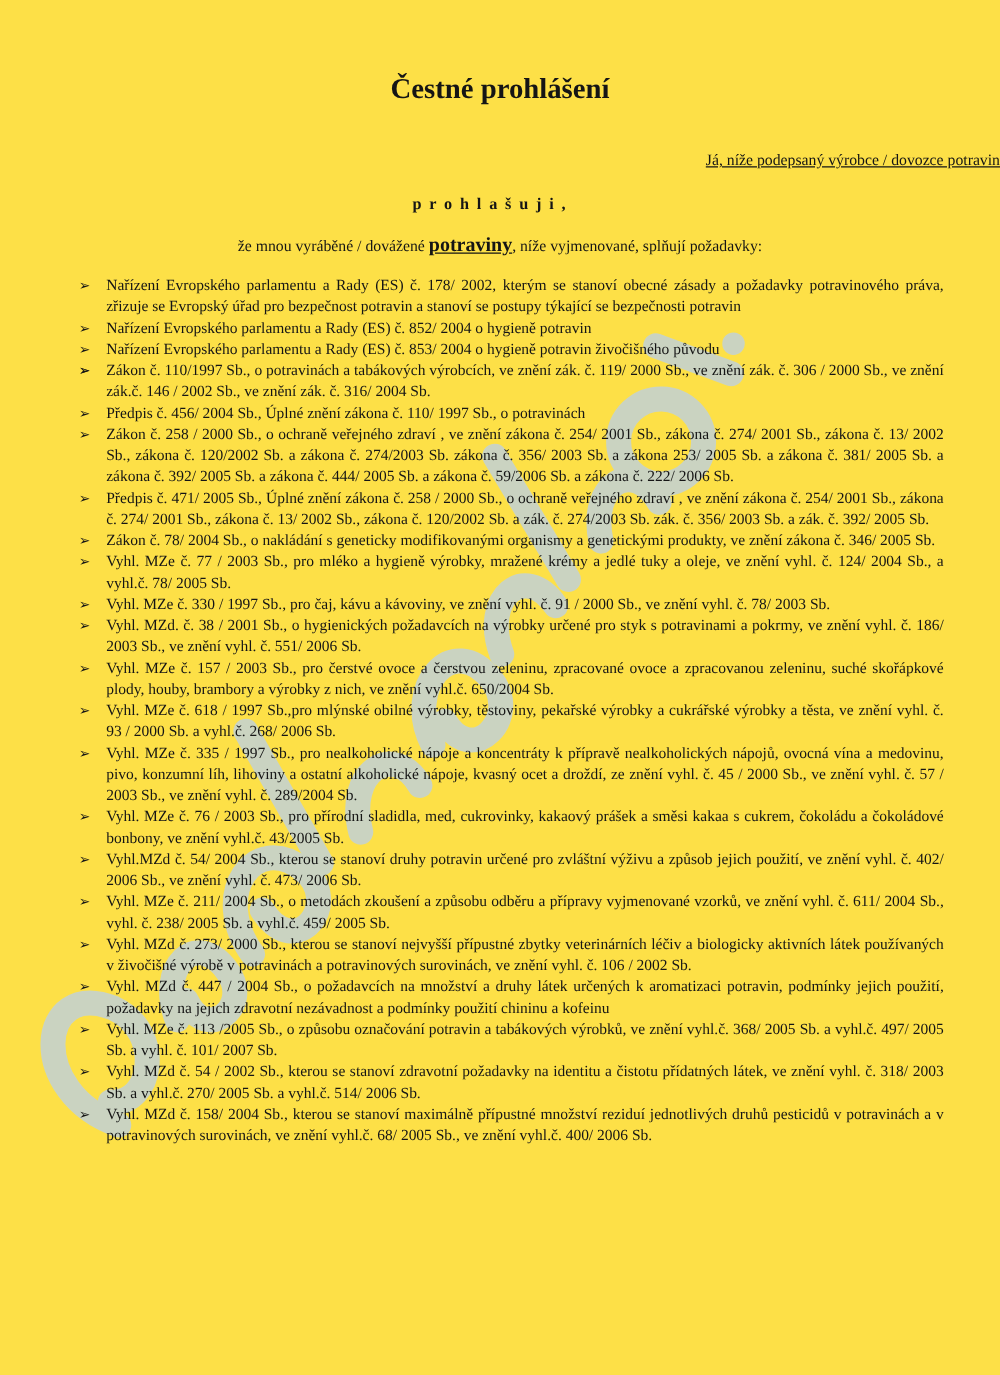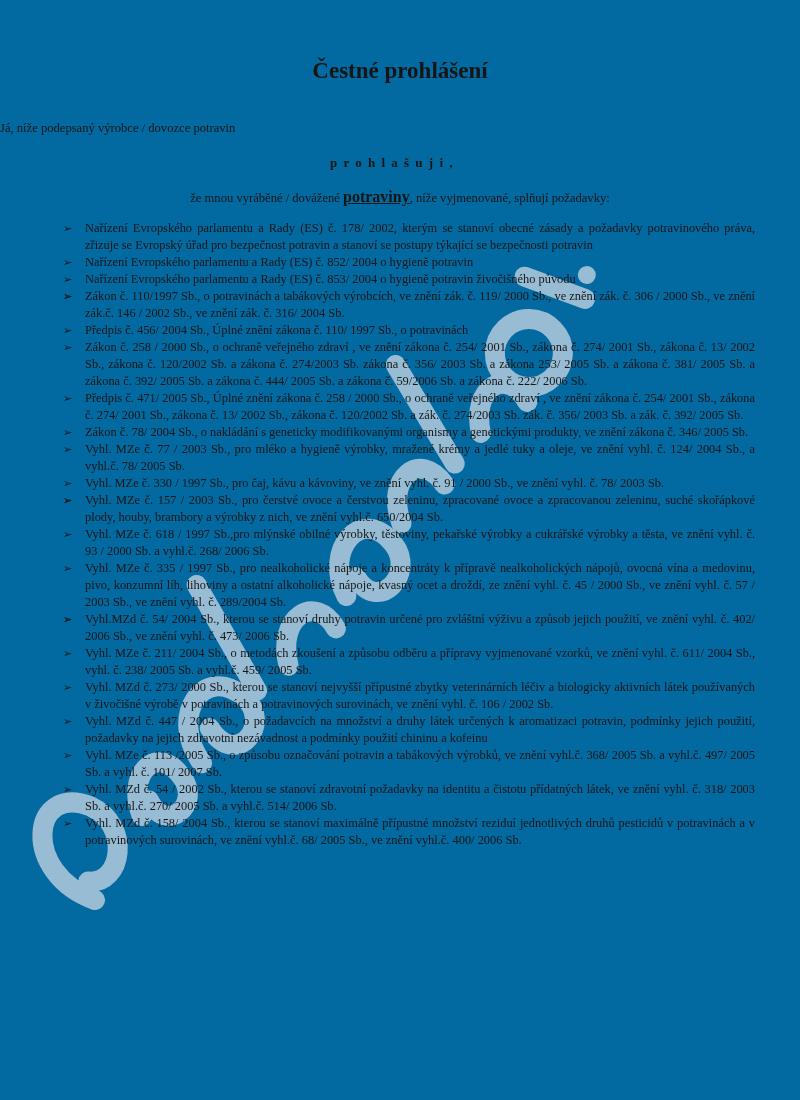--- a/index.html
+++ b/index.html
@@ -1,42 +1,43 @@
 <!DOCTYPE html>
 <html><head>
 <meta charset="utf-8">
 <style>
   html, body { margin: 0; padding: 0; background: #ffffff; }
   .page {
     position: relative;
     width: 800px;
     height: 1100px;
     margin: 0 auto;
-    background: #0369a1;
+    background: #fde047;
     overflow: hidden;
     font-family: "Liberation Serif", "DejaVu Serif", serif;
     color: #151515;
   }
   .watermark {
     position: absolute;
     left: 0; top: 0;
     z-index: 0;
     pointer-events: none;
   }
   .content { position: relative; z-index: 1; }
   .title {
     text-align: center;
     font-weight: bold;
     font-size: 23px;
     margin: 58px 0 0 0;
   }
   .intro1 {
-    text-align: left;
+    text-align: right;
     font-size: 12.6px;
     margin: 37px 0 0 0;
+    text-decoration: underline;
   }
   .declare {
     text-align: center;
     font-weight: bold;
     font-size: 13px;
     letter-spacing: 1.5px;
     margin: 19px 16px 0 0;
   }
   .intro3 {
     text-align: center;
@@ -105,25 +106,25 @@
         <div class="reg-item"><span class="bullet">➢</span><span class="reg-text"><span class="b">Nařízení Evropského parlamentu a Rady (ES) č. 852/ 2004</span><span> o hygieně potravin</span></span></div>
         <div class="reg-item"><span class="bullet">➢</span><span class="reg-text"><span class="b">Nařízení Evropského parlamentu a Rady (ES) č. 853/ 2004</span><span> o hygieně potravin živočišného původu</span></span></div>
         <div class="reg-item"><span class="bullet">➢</span></div>
         <div class="reg-item"><span class="bullet">➢</span><span class="reg-text"><span class="b">Zákon č. 110/1997 Sb.</span><span>, o potravinách a tabákových výrobcích, ve znění </span><span class="b">zák. č. 119/ 2000 Sb.</span><span>, ve znění </span><span class="b">zák. č. 306 / 2000 Sb.</span><span>, ve znění </span><span class="b">zák.č. 146 / 2002 Sb.</span><span>, ve znění </span><span class="b">zák. č. 316/ 2004 Sb.</span></span></div>
         <div class="reg-item"><span class="bullet">➢</span><span class="reg-text"><span class="b">Předpis č. 456/ 2004 Sb., Úplné znění zákona č. 110/ 1997 Sb., o potravinách</span></span></div>
         <div class="reg-item"><span class="bullet">➢</span><span class="reg-text"><span class="b">Zákon č. 258 / 2000 Sb.,</span><span> o ochraně veřejného zdraví , ve znění </span><span class="b">zákona č. 254/ 2001 Sb., zákona č. 274/ 2001 Sb., zákona č. 13/ 2002 Sb., zákona č. 120/2002 Sb. a zákona č. 274/2003 Sb.  zákona č. 356/ 2003 Sb. a zákona 253/ 2005 Sb. a zákona č. 381/ 2005 Sb. a zákona č. 392/ 2005 Sb. a zákona č. 444/ 2005 Sb. a zákona č. 59/2006 Sb. a zákona č. 222/ 2006 Sb.</span></span></div>
         <div class="reg-item"><span class="bullet">➢</span><span class="reg-text"><span class="b">Předpis č. 471/ 2005 Sb., Úplné znění zákona č. 258 / 2000 Sb.,</span><span> o ochraně veřejného zdraví , ve znění </span><span class="b">zákona č. 254/ 2001 Sb., zákona č. 274/ 2001 Sb., zákona č. 13/ 2002 Sb., zákona č. 120/2002 Sb. a zák. č. 274/2003 Sb.  zák. č. 356/ 2003 Sb. a zák. č. 392/ 2005 Sb.</span></span></div>
         <div class="reg-item"><span class="bullet">➢</span><span class="reg-text"><span class="b">Zákon č. 78/ 2004 Sb.,</span><span> o nakládání s geneticky modifikovanými organismy a genetickými produkty, ve znění </span><span class="b">zákona č. 346/ 2005 Sb.</span></span></div>
         <div class="reg-item"><span class="bullet">➢</span><span class="reg-text"><span class="b">Vyhl. MZe č. 77 / 2003 Sb.</span><span>, pro mléko a hygieně výrobky, mražené krémy a jedlé tuky a oleje, ve znění </span><span class="b">vyhl. č. 124/ 2004 Sb., a vyhl.č. 78/ 2005 Sb.</span></span></div>
         <div class="reg-item"><span class="bullet">➢</span><span class="reg-text"><span class="b">Vyhl. MZe č. 330 / 1997 Sb.,</span><span> pro čaj, kávu a kávoviny, ve znění </span><span class="b">vyhl. č. 91 / 2000 Sb.</span><span>, ve znění </span><span class="b">vyhl. č. 78/ 2003 Sb.</span></span></div>
-        <div class="reg-item"><span class="bullet">➢</span></div>
+        <div class="reg-item"><span class="bullet">➢</span><span class="reg-text"><span class="b">Vyhl. MZd. č. 38 / 2001 Sb.,</span><span> o hygienických požadavcích na výrobky určené pro styk s potravinami a pokrmy, ve znění </span><span class="b">vyhl. č. 186/ 2003 Sb., ve znění vyhl. č. 551/ 2006 Sb.</span></span></div>
         <div class="reg-item"><span class="bullet">➢</span><span class="reg-text"><span class="b">Vyhl. MZe č. 157 / 2003 Sb.,</span><span> pro čerstvé ovoce a čerstvou zeleninu, zpracované ovoce a zpracovanou zeleninu, suché skořápkové plody, houby, brambory a výrobky z nich, </span><span class="b">ve znění vyhl.č. 650/2004 Sb.</span></span></div>
         <div class="reg-item"><span class="bullet">➢</span><span class="reg-text"><span class="b">Vyhl. MZe č. 618 / 1997 Sb.,</span><span>pro mlýnské obilné výrobky, těstoviny, pekařské výrobky a cukrářské výrobky a těsta, ve znění </span><span class="b">vyhl. č. 93 / 2000 Sb. a vyhl.č. 268/ 2006 Sb.</span></span></div>
         <div class="reg-item"><span class="bullet">➢</span><span class="reg-text"><span class="b">Vyhl. MZe č. 335 / 1997 Sb.</span><span>, pro nealkoholické nápoje a koncentráty k přípravě nealkoholických nápojů, ovocná vína a medovinu, pivo, konzumní líh, lihoviny a ostatní alkoholické nápoje, kvasný ocet a droždí, ze znění </span><span class="b">vyhl. č. 45 / 2000 Sb.</span><span>, ve znění </span><span class="b">vyhl. č.  57 / 2003 Sb., ve znění vyhl. č. 289/2004 Sb.</span></span></div>
-        <div class="reg-item"><span class="bullet">➢</span></div>
+        <div class="reg-item"><span class="bullet">➢</span><span class="reg-text"><span class="b">Vyhl. MZe č. 76 / 2003 Sb.</span><span>, pro přírodní sladidla, med, cukrovinky, kakaový prášek  a směsi kakaa s cukrem, čokoládu a čokoládové bonbony, </span><span class="b">ve znění vyhl.č. 43/2005 Sb.</span></span></div>
         <div class="reg-item"><span class="bullet">➢</span><span class="reg-text"><span class="b">Vyhl.MZd č. 54/ 2004 Sb.,</span><span> kterou se stanoví druhy potravin určené pro zvláštní výživu a způsob jejich použití, </span><span class="b">ve znění vyhl. č. 402/ 2006 Sb., ve znění vyhl. č. 473/ 2006 Sb.</span></span></div>
         <div class="reg-item"><span class="bullet">➢</span><span class="reg-text"><span class="b">Vyhl. MZe č. 211/ 2004 Sb.,</span><span> o metodách zkoušení a způsobu odběru a přípravy vyjmenované vzorků, </span><span class="b">ve znění vyhl. č. 611/ 2004 Sb., vyhl. č. 238/ 2005 Sb. a vyhl.č. 459/ 2005 Sb.</span></span></div>
         <div class="reg-item"><span class="bullet">➢</span><span class="reg-text"><span class="b">Vyhl. MZd č. 273/ 2000 Sb.,</span><span> kterou se stanoví nejvyšší přípustné zbytky veterinárních léčiv a biologicky aktivních látek používaných v živočišné výrobě v potravinách a potravinových surovinách, ve znění </span><span class="b">vyhl. č. 106 / 2002 Sb.</span></span></div>
         <div class="reg-item"><span class="bullet">➢</span><span class="reg-text"><span class="b">Vyhl. MZd č. 447 / 2004 Sb.,</span><span> o požadavcích na množství a druhy látek určených k aromatizaci potravin, podmínky jejich použití, požadavky na jejich zdravotní nezávadnost a podmínky použití chininu a kofeinu</span></span></div>
         <div class="reg-item"><span class="bullet">➢</span><span class="reg-text"><span class="b">Vyhl. MZe č. 113 /2005 Sb.,</span><span> o způsobu označování potravin a tabákových výrobků, ve znění </span><span class="b">vyhl.č. 368/ 2005 Sb. a vyhl.č. 497/ 2005 Sb. a vyhl. č. 101/ 2007 Sb.</span></span></div>
         <div class="reg-item"><span class="bullet">➢</span><span class="reg-text"><span class="b">Vyhl. MZd č. 54 / 2002 Sb.</span><span>, kterou se stanoví zdravotní požadavky na identitu a čistotu přídatných látek, ve znění </span><span class="b">vyhl. č. 318/ 2003 Sb. a vyhl.č. 270/ 2005 Sb. a vyhl.č. 514/ 2006 Sb.</span></span></div>
         <div class="reg-item"><span class="bullet">➢</span><span class="reg-text"><span class="b">Vyhl. MZd č. 158/ 2004 Sb.</span><span>, kterou se stanoví maximálně přípustné množství reziduí jednotlivých druhů pesticidů v potravinách a v potravinových surovinách, </span><span class="b">ve znění vyhl.č. 68/ 2005 Sb., ve znění vyhl.č. 400/ 2006 Sb.</span></span></div>
       </div>
 
   </div>

